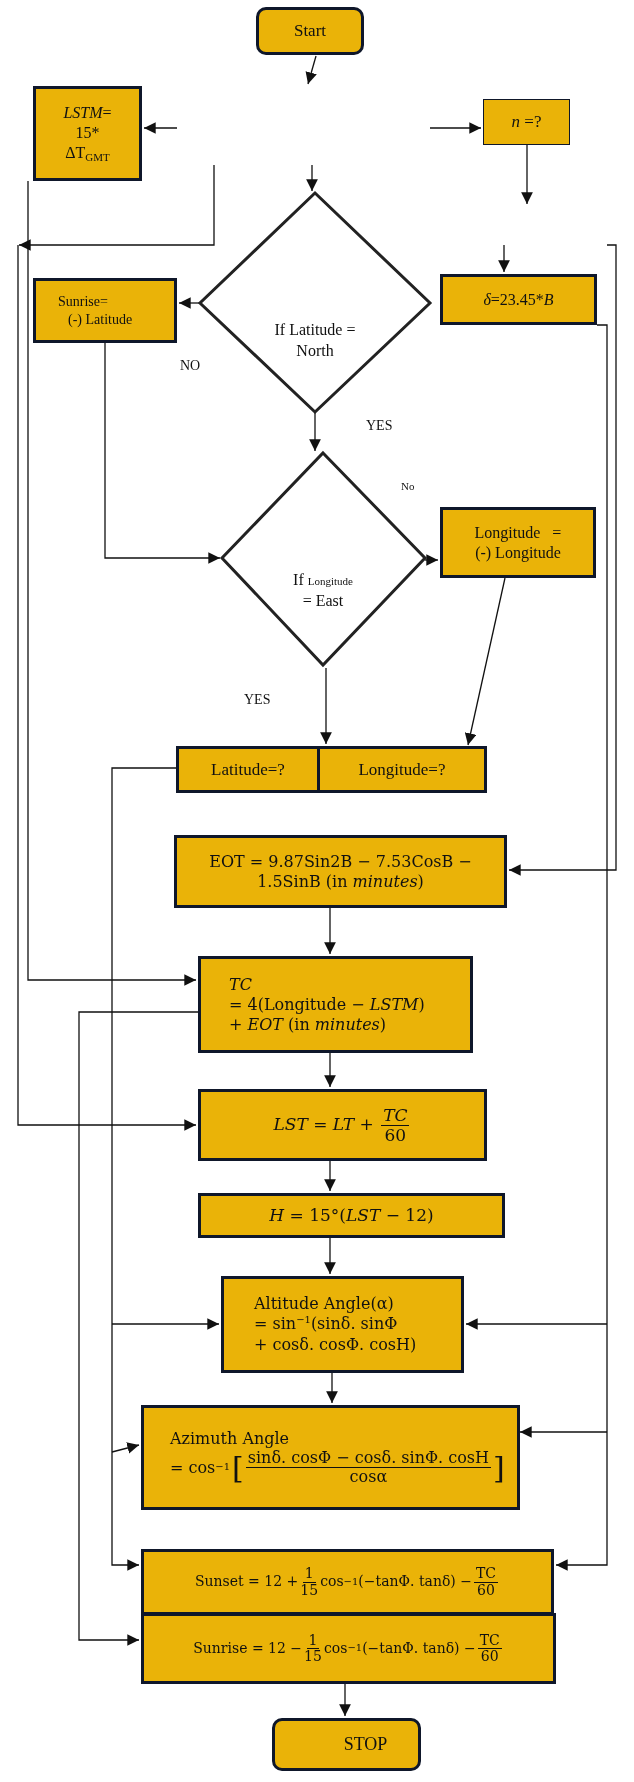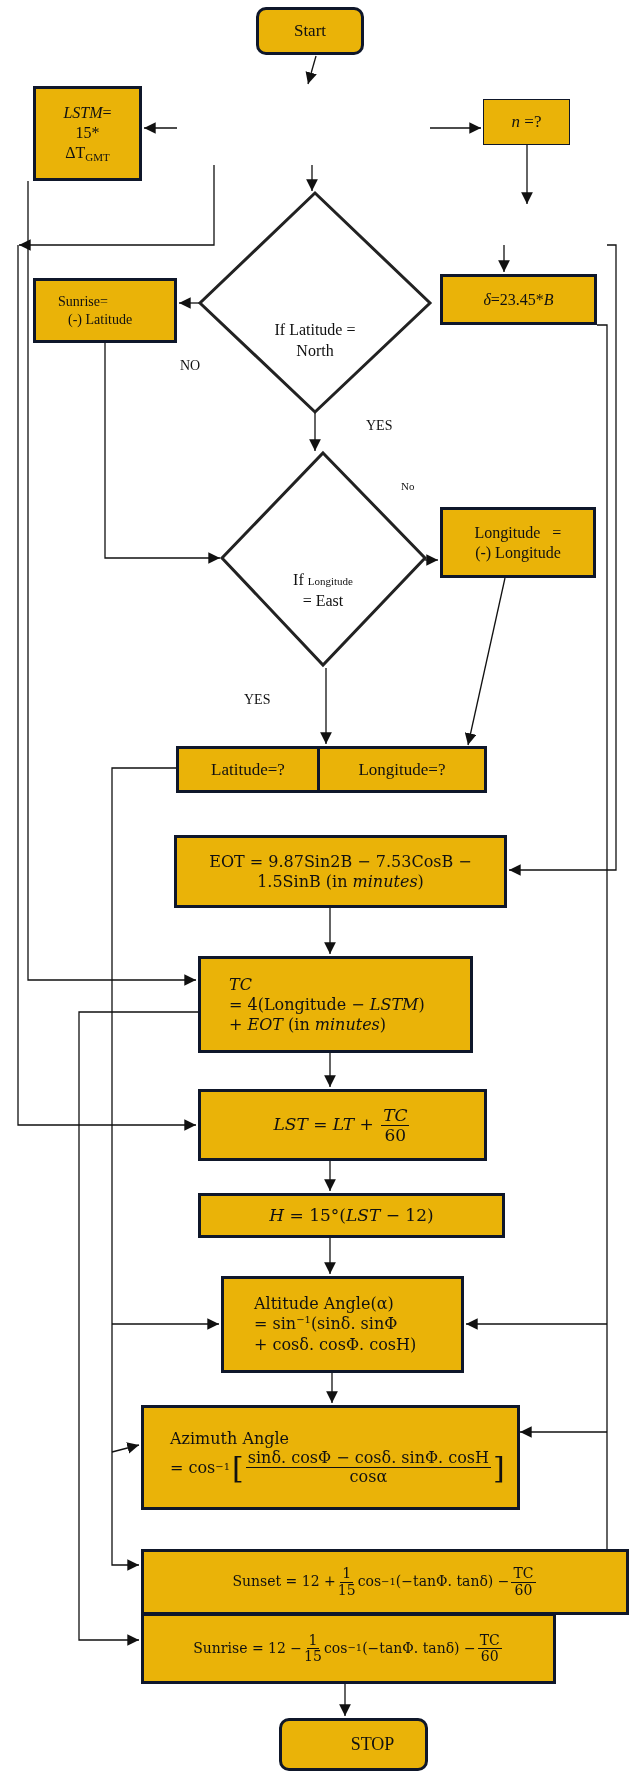--- a/index.html
+++ b/index.html
@@ -174,21 +174,21 @@
         <sup>−1</sup>
         <span style="font-size:30px;line-height:1;margin-left:2px;">[</span>
         <span class="frac">
           <span class="num">sinδ. cosΦ − cosδ. sinΦ. cosH</span>
           <span>cosα</span>
         </span>
         <span style="font-size:30px;line-height:1;">]</span>
       </div>
   </div>
 
-  <div class="node math" style="left:141px;top:1549px;width:488px;height:66px;font-size:14px;">
+  <div class="node math" style="left:141px;top:1549px;width:413px;height:66px;font-size:14px;">
     <div style="display:flex;align-items:center;">
         <span>Sunset = 12 + </span>
         <span class="frac">
           <span class="num">1</span>
           <span>15</span>
         </span>
         <span>cos</span>
         <sup>−1</sup>
         <span>(−tanΦ. tanδ) − </span>
         <span class="frac">
@@ -208,16 +208,16 @@
         <span>cos</span>
         <sup>−1</sup>
         <span>(−tanΦ. tanδ) − </span>
         <span class="frac">
           <span class="num">TC</span>
           <span>60</span>
         </span>
       </div>
   </div>
 
-  <div class="node rounded" style="left:279px;top:1718px;width:149px;height:53px;font-size:18px;padding-left:38px;">
+  <div class="node rounded" style="left:272px;top:1718px;width:149px;height:53px;font-size:18px;padding-left:38px;">
     <span>STOP</span>
   </div>
 </div>
 
 </body></html>

